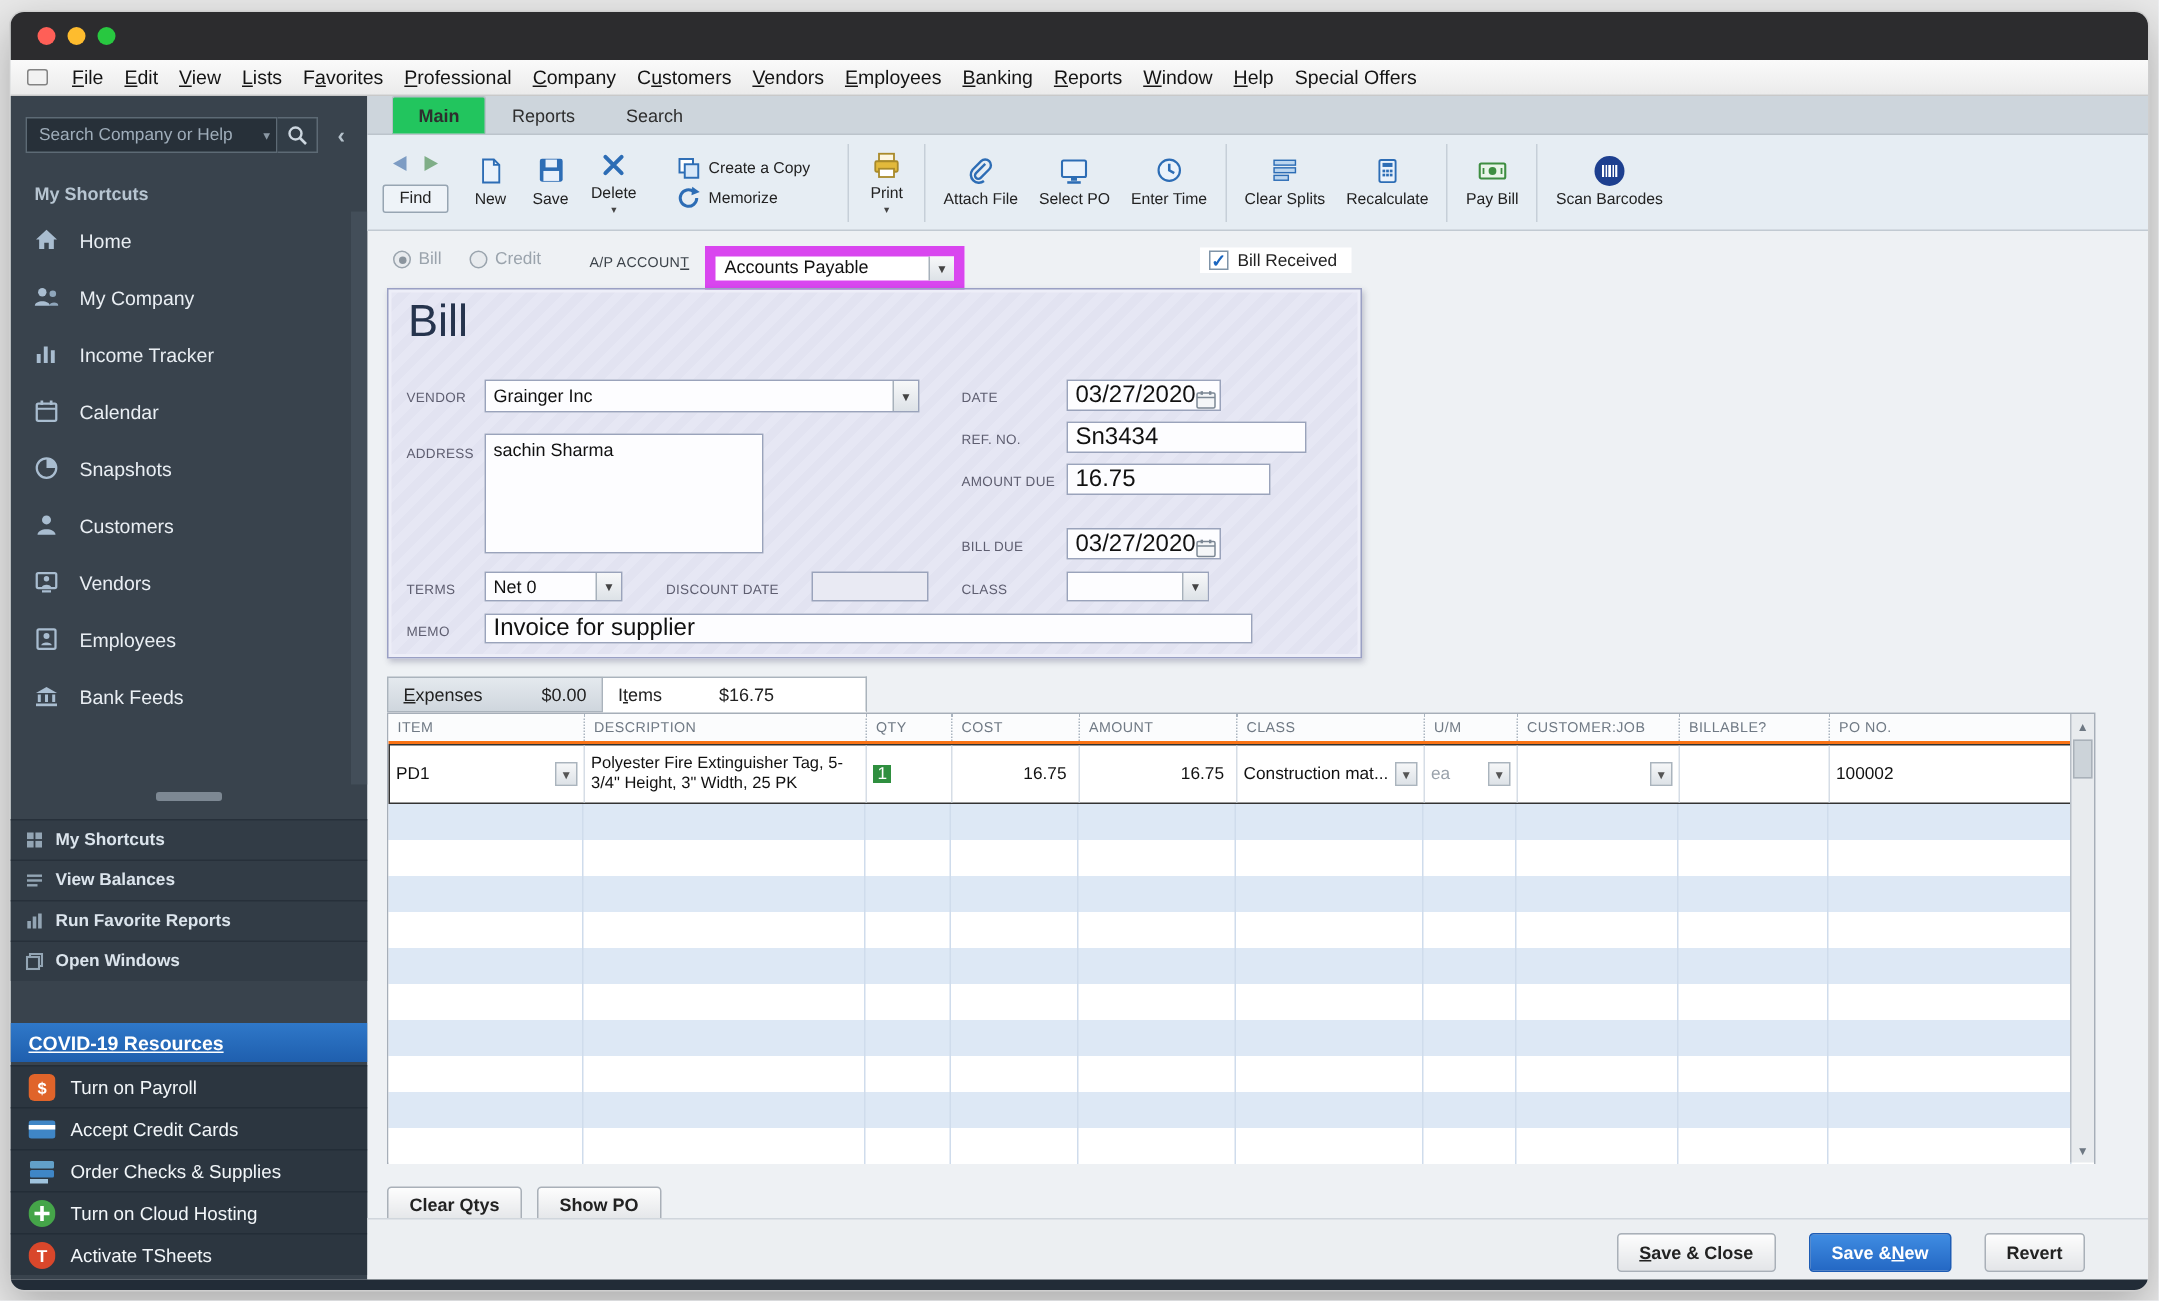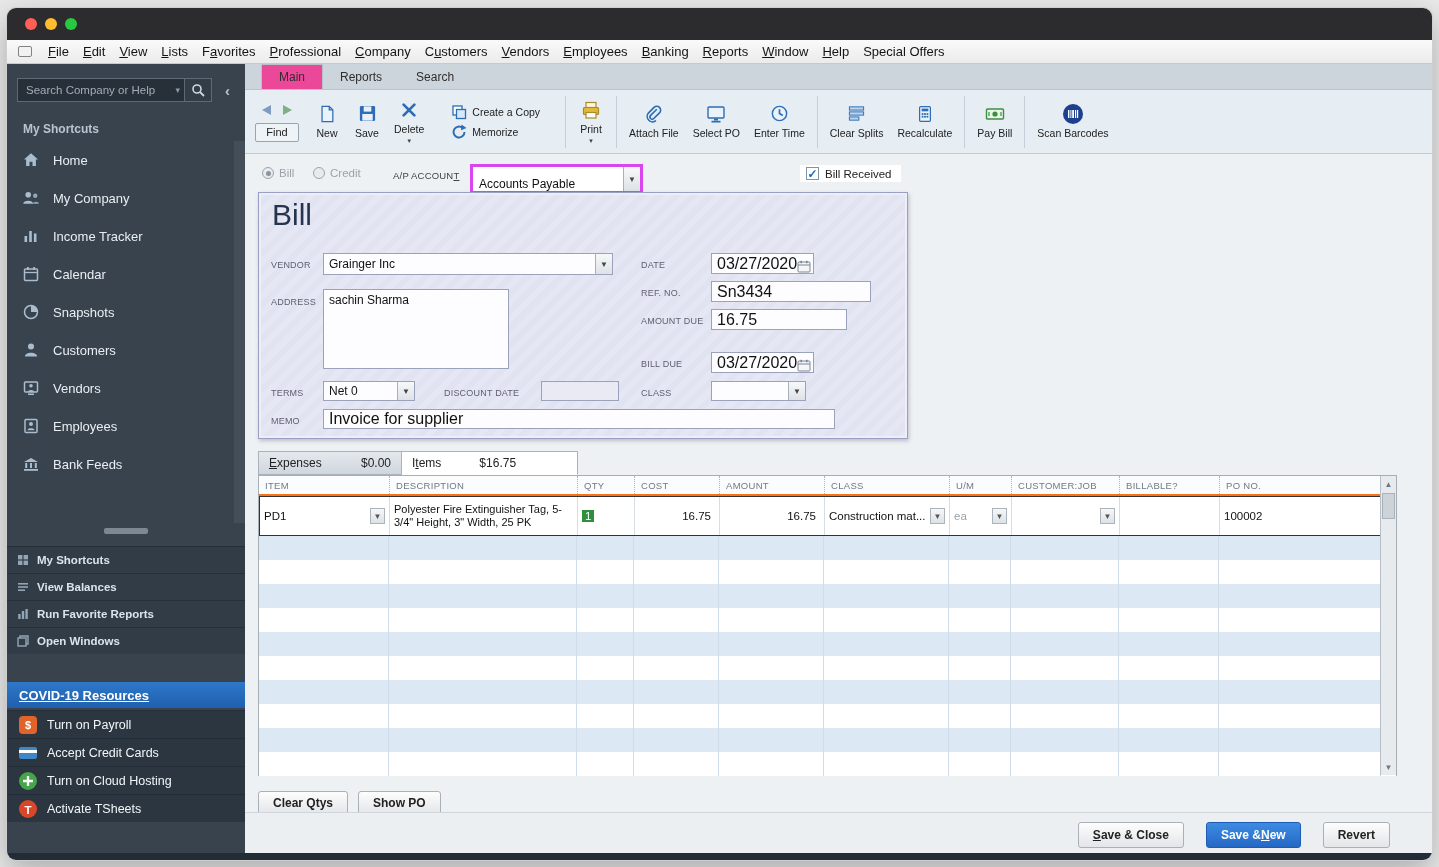--- a/index.html
+++ b/index.html
@@ -37,21 +37,21 @@
 .section-row .ic{width:12px;height:12px;display:flex;flex:none}
 .covid-row{position:absolute;left:0;right:0;top:618px;height:26px;background:linear-gradient(#2f78c9,#1f5fae);display:flex;align-items:center;padding-left:12px}
 .covid-row span{color:#fff;font-weight:bold;font-size:13px;text-decoration:underline}
 .promos{position:absolute;left:0;right:0;top:646px;bottom:0}
 .promo-row{height:28px;background:#2c3640;border-top:1px solid #232d37;display:flex;align-items:center;gap:10px;padding-left:12px;font-size:12.5px;color:#f2f6f9}
 .promo-row .ic{width:18px;height:18px;display:flex;flex:none}
 
 .main{position:absolute;left:238px;top:56px;right:0;bottom:7px;background:#eef1f4}
 .tabbar{position:absolute;left:0;top:0;right:0;height:26px;background:#cdd5dc;border-bottom:1px solid #bcc4cb;display:flex;align-items:flex-end;padding-left:16px}
 .tab{font-size:12px;color:#2e2e2e;padding:5px 17px 5px}
-.tab.active{background:#ec4899;border:1px solid #b7bfc7;border-bottom:none;font-weight:normal;border-radius:2px 2px 0 0}
+.tab.active{background:#22c55e;border:1px solid #b7bfc7;border-bottom:none;font-weight:bold;border-radius:2px 2px 0 0}
 .toolbar{position:absolute;left:0;top:26px;right:0;height:64px;background:#e6edf3;border-bottom:1px solid #c2cad2;display:flex;align-items:center;padding-left:10px}
 .tbtn{display:flex;flex-direction:column;align-items:center;justify-content:center;gap:3px;padding:3px 7px;font-size:10.5px;color:#222;text-align:center;line-height:1.15;min-width:40px}
 .tbtn .tic{height:20px;display:flex;align-items:center}
 .tiny-caret{font-size:7px;color:#444;line-height:4px}
 .tdiv{width:1px;height:52px;background:#c6cfd8;margin:0 5px;flex:none}
 .find-block{display:flex;flex-direction:column;align-items:center;gap:3px;margin-right:8px}
 .find-arrows{display:flex;gap:8px;align-items:center}
 .find-btn{width:44px;height:19px;border:1px solid #97a5b2;border-radius:2px;background:#eef3f8;font-size:11px;color:#222;display:flex;align-items:center;justify-content:center}
 .tstack{display:flex;flex-direction:column;gap:4px;margin:0 20px}
 .trow-btn{display:flex;align-items:center;gap:5px;font-size:10.5px;color:#222}
@@ -60,21 +60,21 @@
 .content{position:absolute;left:0;top:90px;right:0;bottom:0}
 .form-header{position:absolute;left:0;top:10px;right:0;height:26px}
 .radio-group{position:absolute;display:flex;align-items:center;gap:5px}
 .rg-bill{left:17px;top:3px}
 .rg-credit{left:68px;top:3px}
 .radio{width:12px;height:12px;border-radius:50%;border:1px solid #9aa4ad;background:#e8ebee;display:flex;align-items:center;justify-content:center}
 .radio .dot{width:5px;height:5px;border-radius:50%;background:#8a949d;display:none}
 .radio.checked .dot{display:block}
 .radio-label{font-size:11.5px;color:#9aa3ac}
 .ap-label{position:absolute;left:148px;top:6px;font-size:9.5px;color:#3c434a;letter-spacing:.2px}
-.select{background:#fff;border:3px solid #d946ef;display:flex;align-items:flex-end;height:30px}
+.select{background:#fff;border:7px solid #d946ef;display:flex;align-items:flex-start;height:30px}
 .select .val{flex:1;font-size:12px;color:#111;padding:0 6px;white-space:nowrap;overflow:hidden}
 .sel-caret{width:17px;height:100%;background:linear-gradient(#f7f8f9,#dde2e7);border-left:1px solid #a7b1bb;display:flex;align-items:center;justify-content:center;font-size:8px;color:#444;flex:none}
 .ap-select{position:absolute;left:225px;top:0;width:173px}
 .bill-received{position:absolute;left:555px;top:1px;display:flex;align-items:center;gap:6px;background:#fff;padding:2px 10px 2px 6px}
 .cb{width:13px;height:13px;border:1px solid #7f94a8;background:#fff;display:flex;align-items:center;justify-content:center}
 .cb .check{display:none;color:#1a66c0;font-size:12px;font-weight:bold;line-height:10px}
 .cb.checked .check{display:block}
 .bill-received .lbl{font-size:11.5px;color:#222}
 
 .bill-panel{position:absolute;left:13px;top:38px;width:650px;height:247px;border:1px solid #9aa0c4;background:repeating-linear-gradient(135deg,#e6e7f4 0 6px,#e2e3f1 6px 12px);box-shadow:inset 0 0 0 2px #edeef8,1px 2px 4px rgba(40,40,80,.25)}
@@ -325,20 +325,30 @@
             <svg viewBox="0 0 18 18">
               <rect x="0" y="3" width="18" height="12" rx="2" fill="#3f86c6"></rect>
               <rect x="0" y="6" width="18" height="3" fill="#fff"></rect>
             </svg>
           </span>
         <span>Accept Credit Cards</span>
       </div>
       <div class="promo-row">
         <span class="ic">
             <svg viewBox="0 0 18 18">
+              <rect x="1" y="2" width="16" height="5" rx="1" fill="#62a0c8"></rect>
+              <rect x="1" y="8" width="16" height="5" rx="1" fill="#3f86c6"></rect>
+              <rect x="1" y="14" width="12" height="3" fill="#9fc3dd"></rect>
+            </svg>
+          </span>
+        <span>Order Checks &amp; Supplies</span>
+      </div>
+      <div class="promo-row">
+        <span class="ic">
+            <svg viewBox="0 0 18 18">
               <circle cx="9" cy="9" r="9" fill="#45a549"></circle>
               <path d="M9 4v10M4 9h10" stroke="#fff" stroke-width="2.4"></path>
             </svg>
           </span>
         <span>Turn on Cloud Hosting</span>
       </div>
       <div class="promo-row">
         <span class="ic">
             <svg viewBox="0 0 18 18">
               <circle cx="9" cy="9" r="9" fill="#d9472b"></circle>

